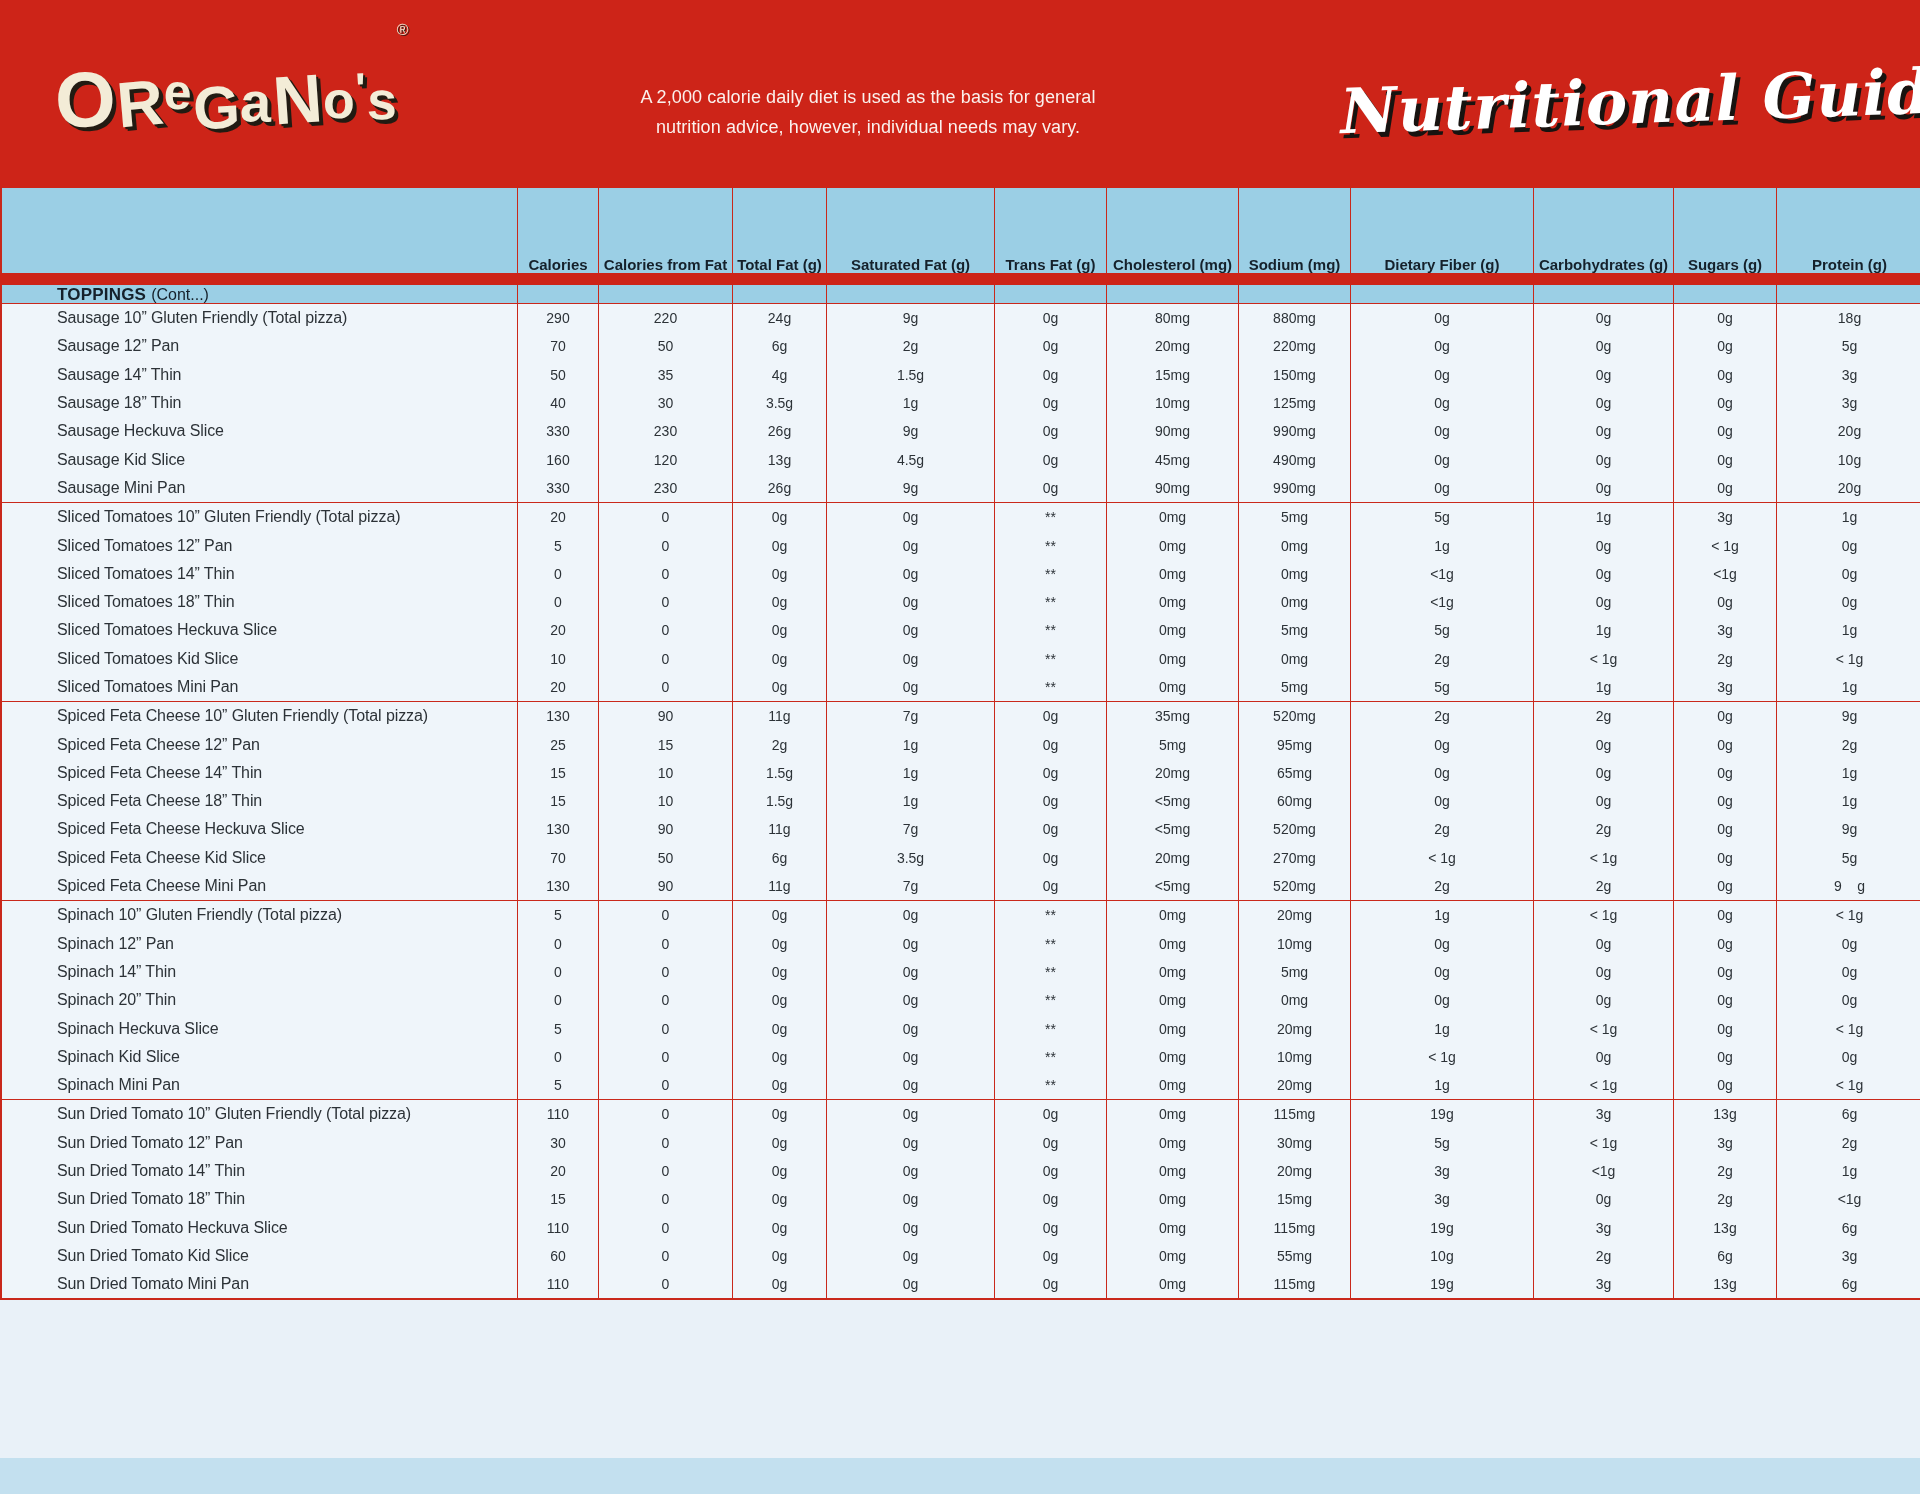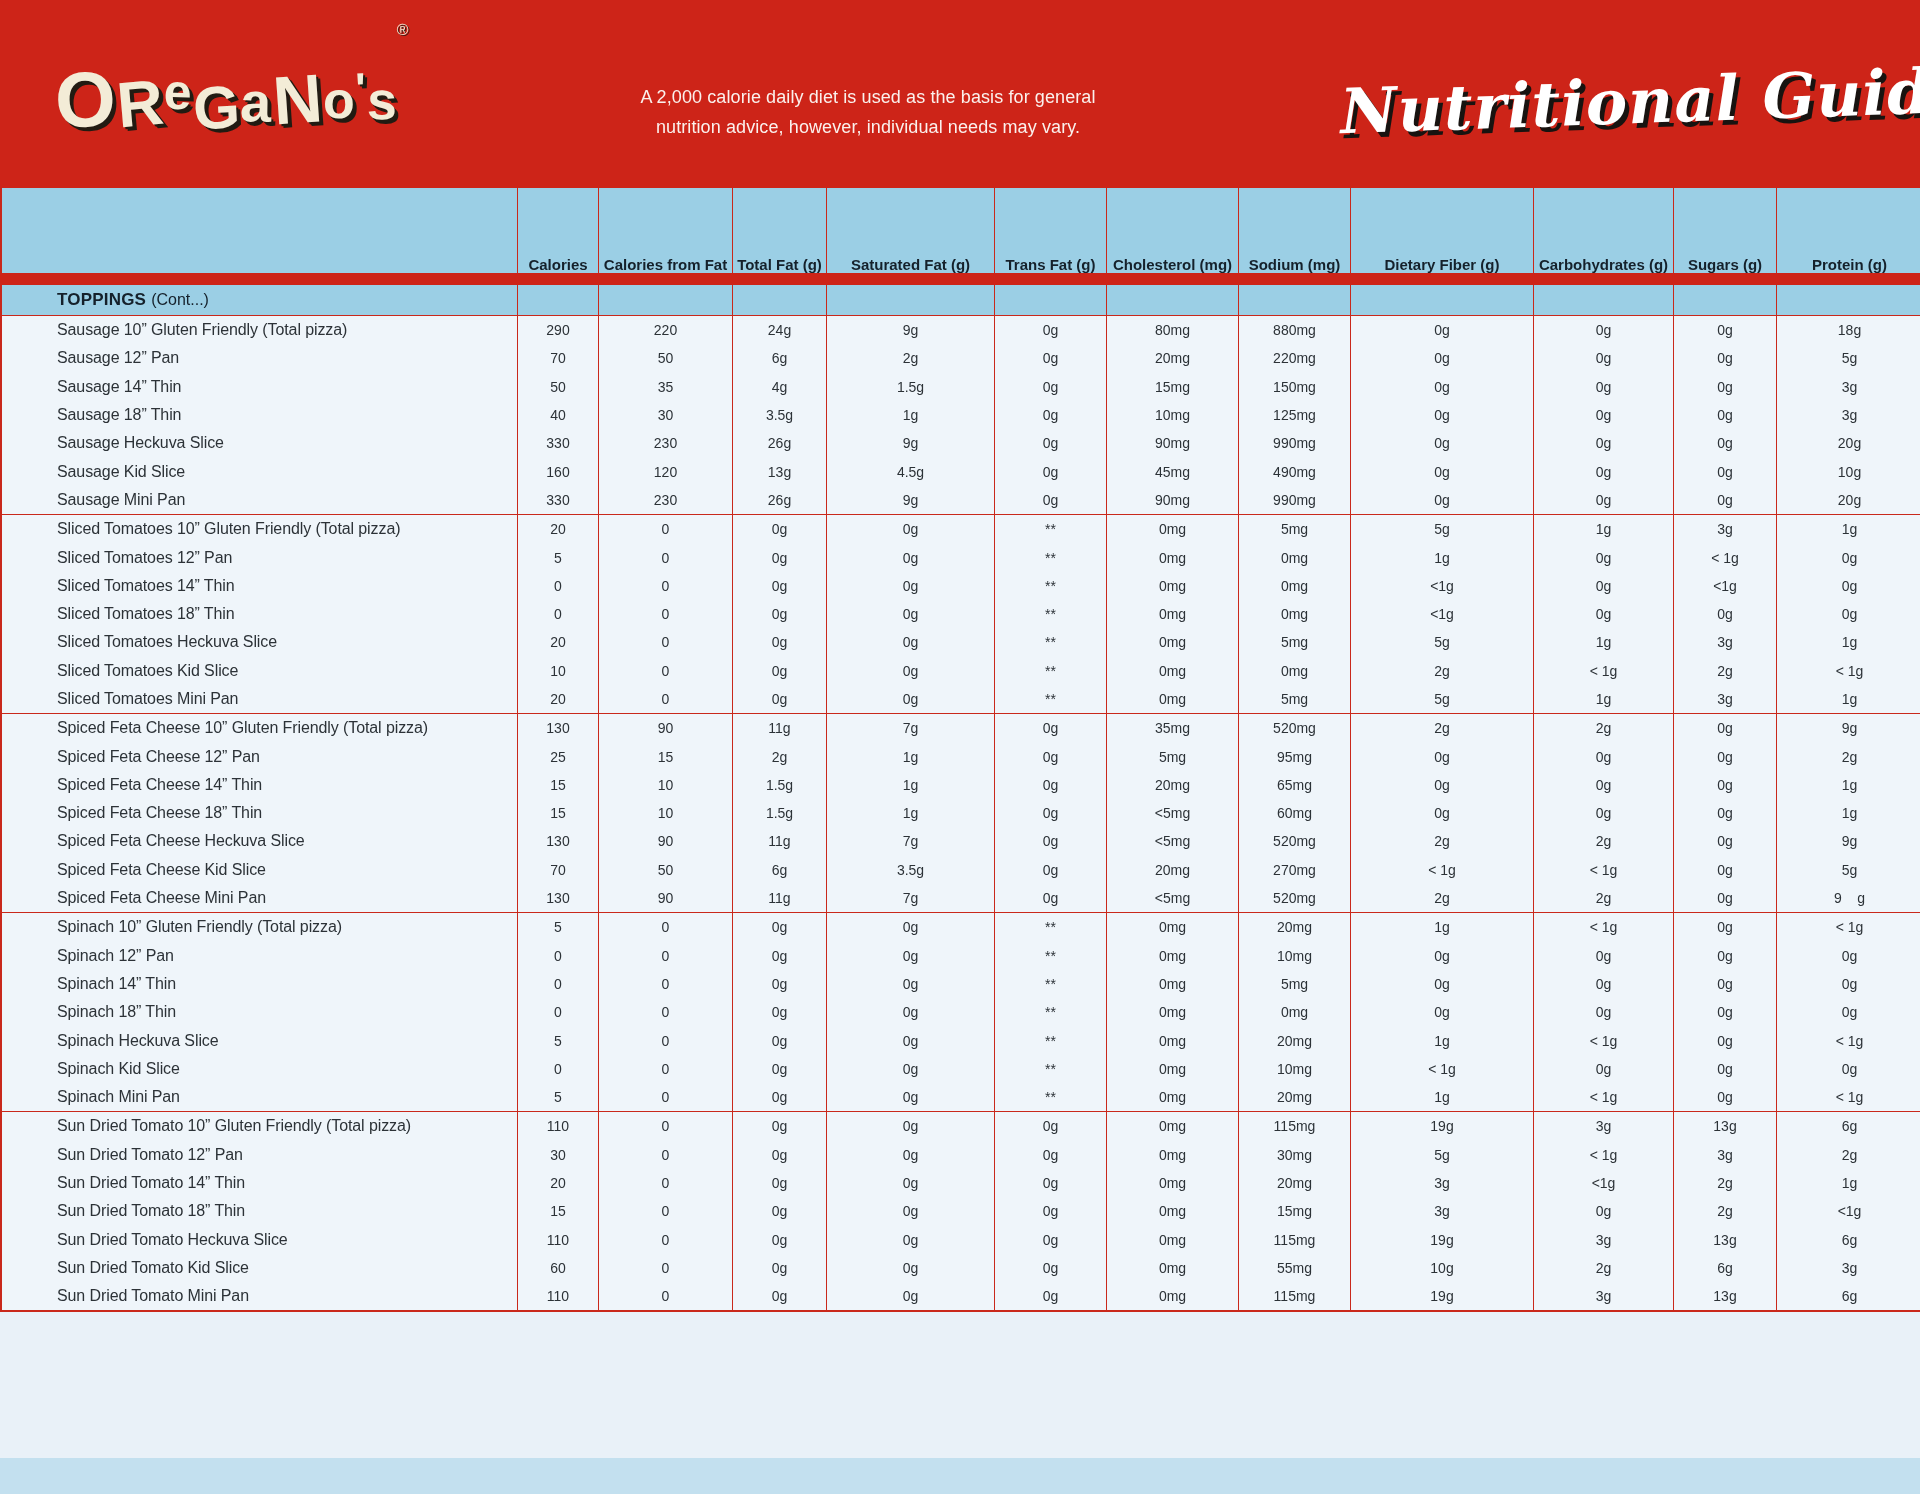--- a/index.html
+++ b/index.html
@@ -43,21 +43,21 @@
 
   
   .table-area{position:absolute;top:188px;left:0;width:1920px;display:flex;flex-direction:column;}
   .grid{display:grid;grid-template-columns:516px 81px 134px 94px 168px 112px 132px 112px 183px 140px 103px 145px;}
   .header-band{height:85px;background:var(--blue);border-left:2px solid var(--red-line);}
   .hcell{border-right:1.5px solid var(--red-line);display:flex;align-items:flex-end;justify-content:center;
     font-weight:bold;font-size:15px;color:var(--dark);text-align:center;white-space:nowrap;}
   .header-band .hcell:last-child{border-right:none;}
   .hcell.namehead{justify-content:flex-start;}
   .thick-divider{height:12px;background:var(--red);}
-  .section-row{height:31px;background:var(--blue);border-left:2px solid var(--red-line);
+  .section-row{height:19px;background:var(--blue);border-left:2px solid var(--red-line);
     border-bottom:1.5px solid var(--red-line);}
   .section-row .cell{border-right:1.5px solid var(--red-line);}
   .section-row .cell:last-child{border-right:none;}
   .section-name{display:flex;align-items:center;padding-left:55px;color:var(--dark);}
   .section-title{font-weight:bold;font-size:17px;letter-spacing:.2px;}
   .section-sub{font-size:16px;margin-left:5px;}
   .table-body{background:var(--row-bg);border-left:2px solid var(--red-line);
     border-bottom:2px solid var(--red-line);}
   .group:not(:first-child){border-top:1.5px solid var(--red-line);}
   .row{height:28.3px;}
@@ -464,21 +464,21 @@
             <div class="cell val">0g</div>
             <div class="cell val">**</div>
             <div class="cell val">0mg</div>
             <div class="cell val">5mg</div>
             <div class="cell val">0g</div>
             <div class="cell val">0g</div>
             <div class="cell val">0g</div>
             <div class="cell val">0g</div>
           </div>
           <div class="row grid">
-            <div class="cell name">Spinach 18” Thin</div>
+            <div class="cell name">Spinach 20” Thin</div>
             <div class="cell val">0</div>
             <div class="cell val">0</div>
             <div class="cell val">0g</div>
             <div class="cell val">0g</div>
             <div class="cell val">**</div>
             <div class="cell val">0mg</div>
             <div class="cell val">0mg</div>
             <div class="cell val">0g</div>
             <div class="cell val">0g</div>
             <div class="cell val">0g</div>

